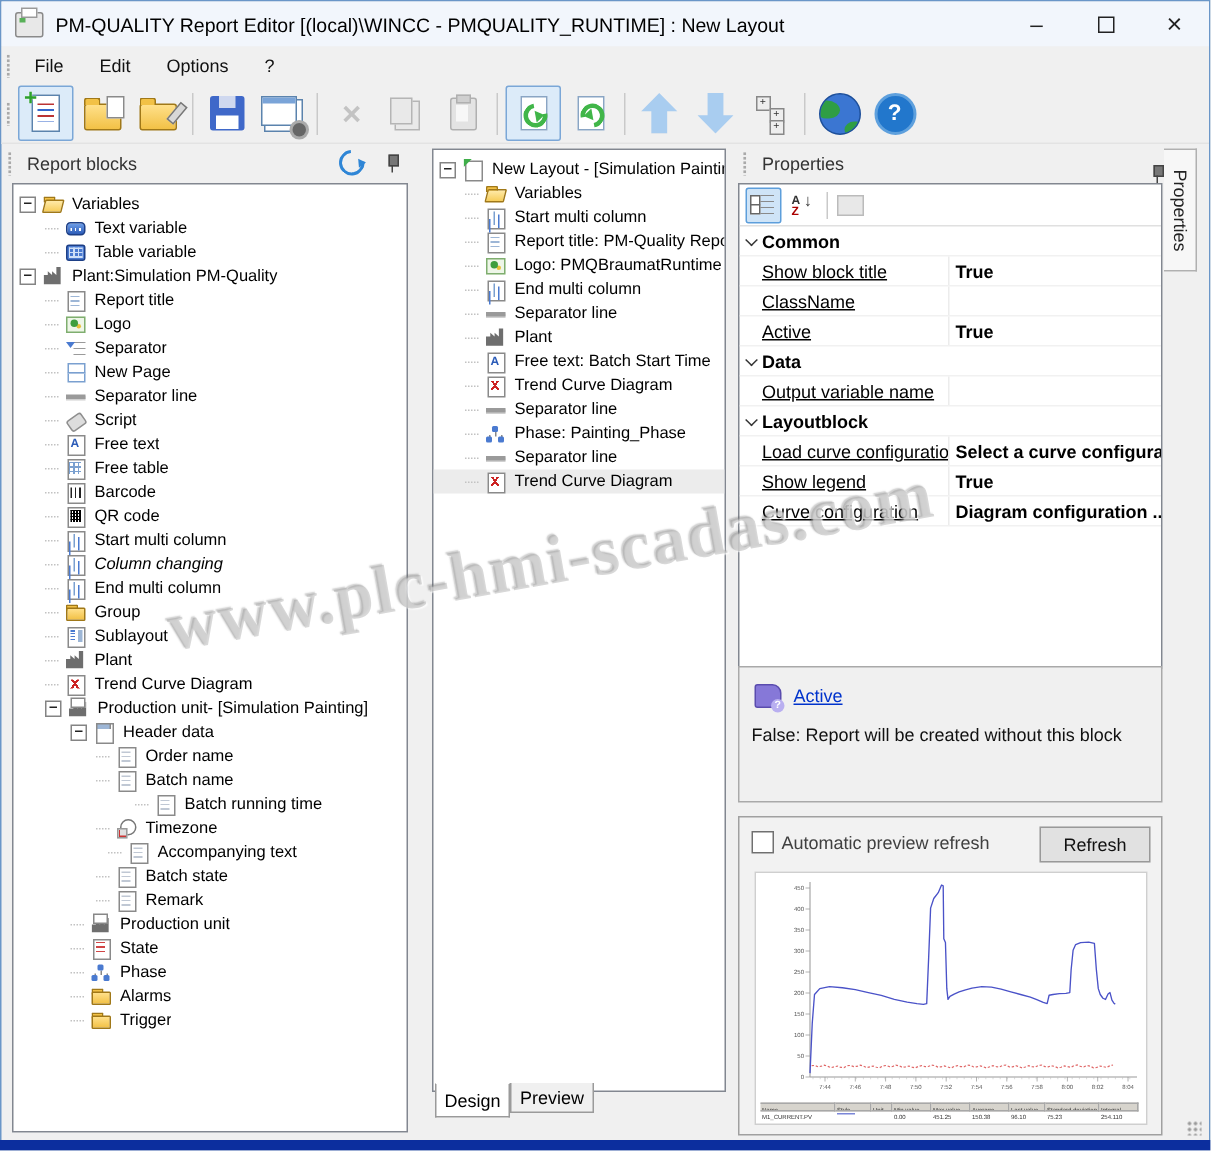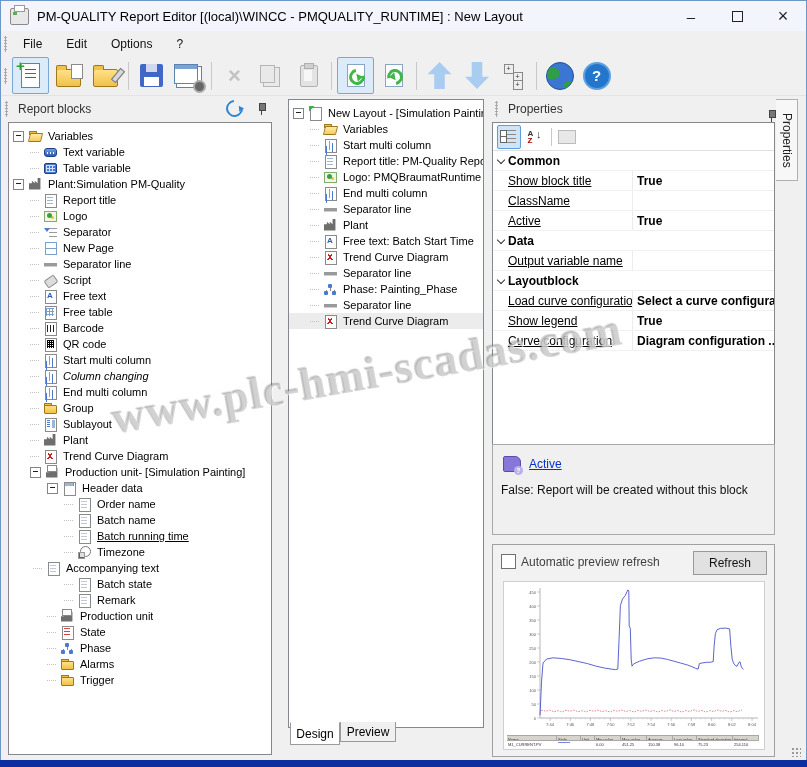--- a/index.html
+++ b/index.html
@@ -379,31 +379,31 @@
       <div class="trow" style="padding-left: 55px;">
         <span class="expsp"></span>
         <span class="ic ic-docplain"></span>
         <span class="tlabel">Order name</span>
       </div>
       <div class="trow" style="padding-left: 55px;">
         <span class="expsp"></span>
         <span class="ic ic-docplain"></span>
         <span class="tlabel">Batch name</span>
       </div>
-      <div class="trow" style="padding-left: 55px; text-decoration: underline;">
+      <div class="trow" style="padding-left: 81px;">
         <span class="expsp"></span>
         <span class="ic ic-docplain"></span>
         <span class="tlabel">Batch running time</span>
       </div>
       <div class="trow" style="padding-left: 55px;">
         <span class="expsp"></span>
         <span class="ic ic-clock"></span>
         <span class="tlabel">Timezone</span>
       </div>
-      <div class="trow" style="padding-left: 24px;">
+      <div class="trow" style="padding-left: 63px;">
         <span class="expsp"></span>
         <span class="ic ic-docplain"></span>
         <span class="tlabel">Accompanying text</span>
       </div>
       <div class="trow" style="padding-left: 55px;">
         <span class="expsp"></span>
         <span class="ic ic-docplain"></span>
         <span class="tlabel">Batch state</span>
       </div>
       <div class="trow" style="padding-left: 55px;">

